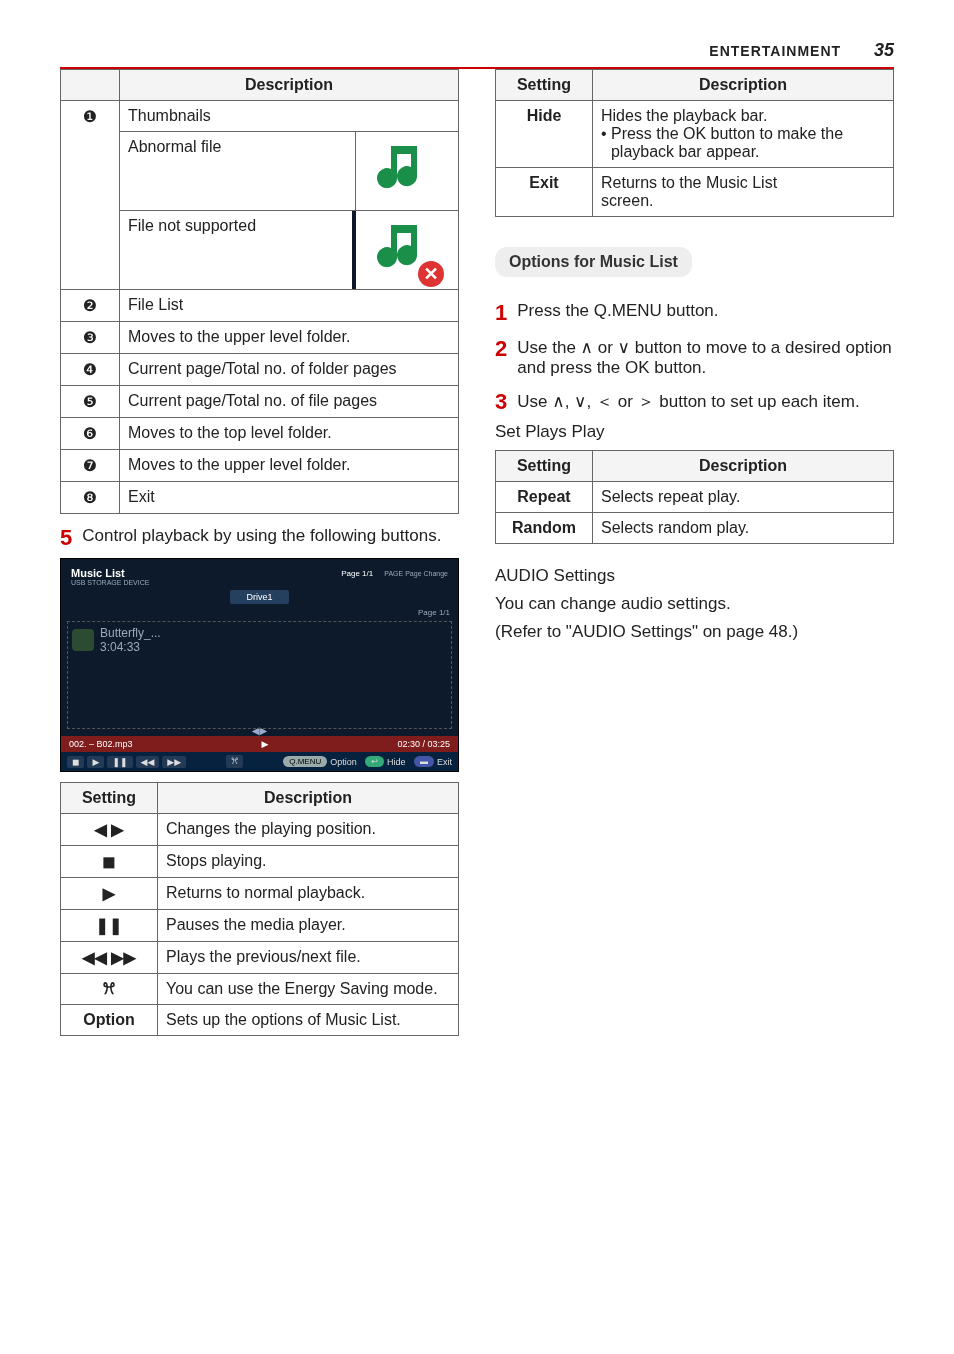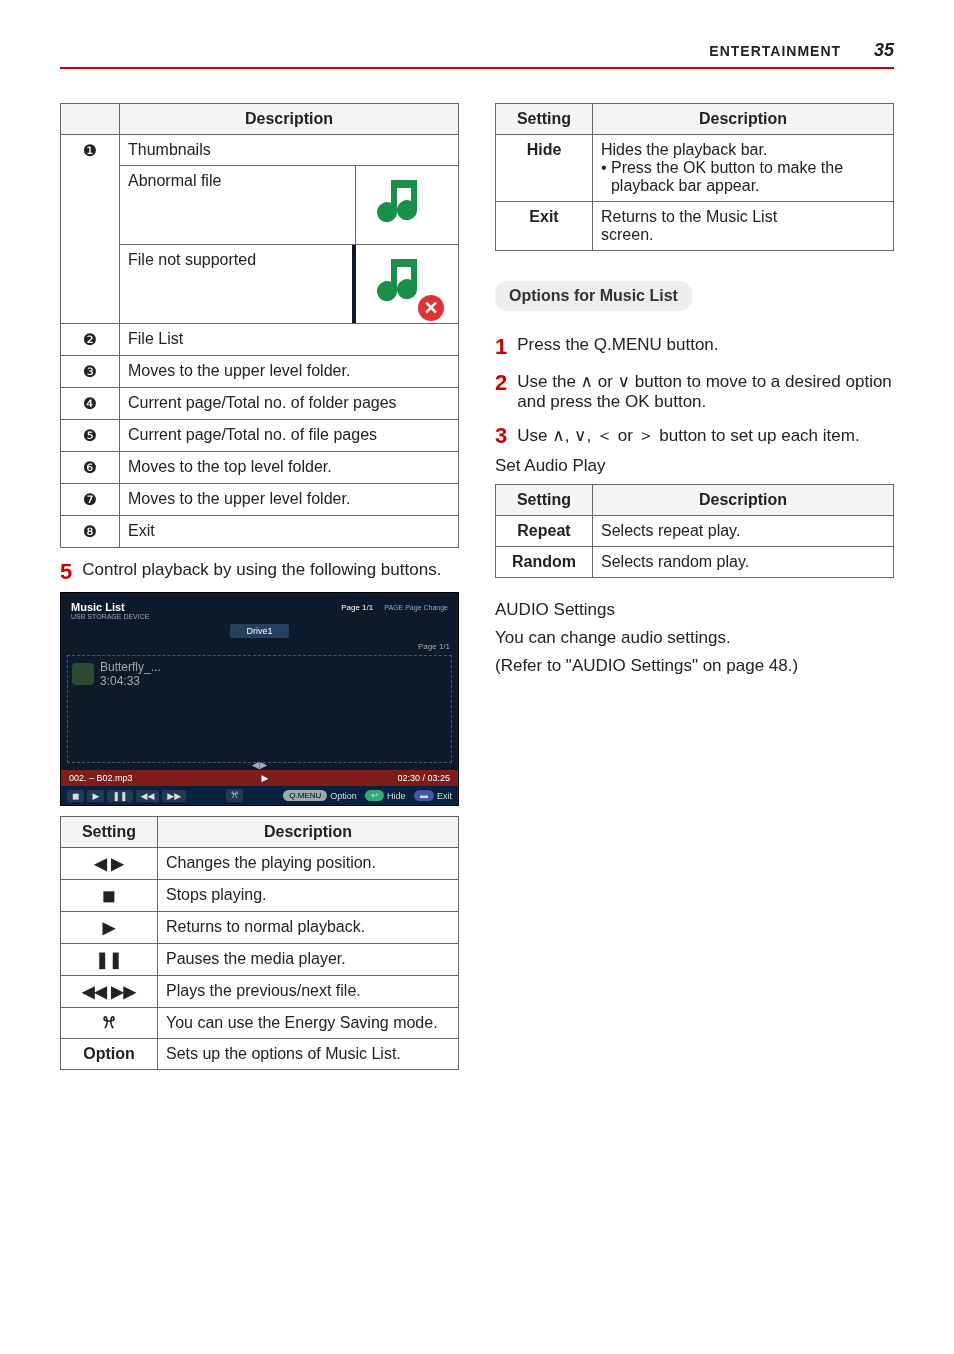--- a/index.html
+++ b/index.html
@@ -22,21 +22,20 @@
   }
   .header-row .pagenum {
     font-size: 18px;
     margin-left: 28px;
     letter-spacing: 0;
     font-style: italic;
   }
   .columns {
     display: flex;
     gap: 36px;
-    margin-top: 34px;
     justify-content: space-between;
   }
   .col { flex: 1; }
   table.box {
     border-collapse: collapse;
     width: 100%;
     font-size: 16px;
   }
   table.box th, table.box td {
     border: 1px solid #666;
@@ -299,21 +298,21 @@
       </div>
       <div class="step">
         <span class="num">2</span>
         <span><span>Use the </span><span>∧</span><span> or </span><span>∨</span><span> button to move to a desired option and press the </span><span class="bold">OK</span><span> button.</span></span>
       </div>
       <div class="step">
         <span class="num">3</span>
         <span><span>Use </span><span>∧, ∨, ＜ or ＞</span><span> button to set up each item.</span></span>
       </div>
 
-      <div class="bold para">Set Audio Play</div>
+      <div class="bold para">Set Plays Play</div>
       <table class="box wide">
         <tbody>
             <tr>
           <th>Setting</th>
           <th>Description</th>
         </tr>
         <tr>
               <td>Repeat</td>
               <td>Selects repeat play.</td>
             </tr>

